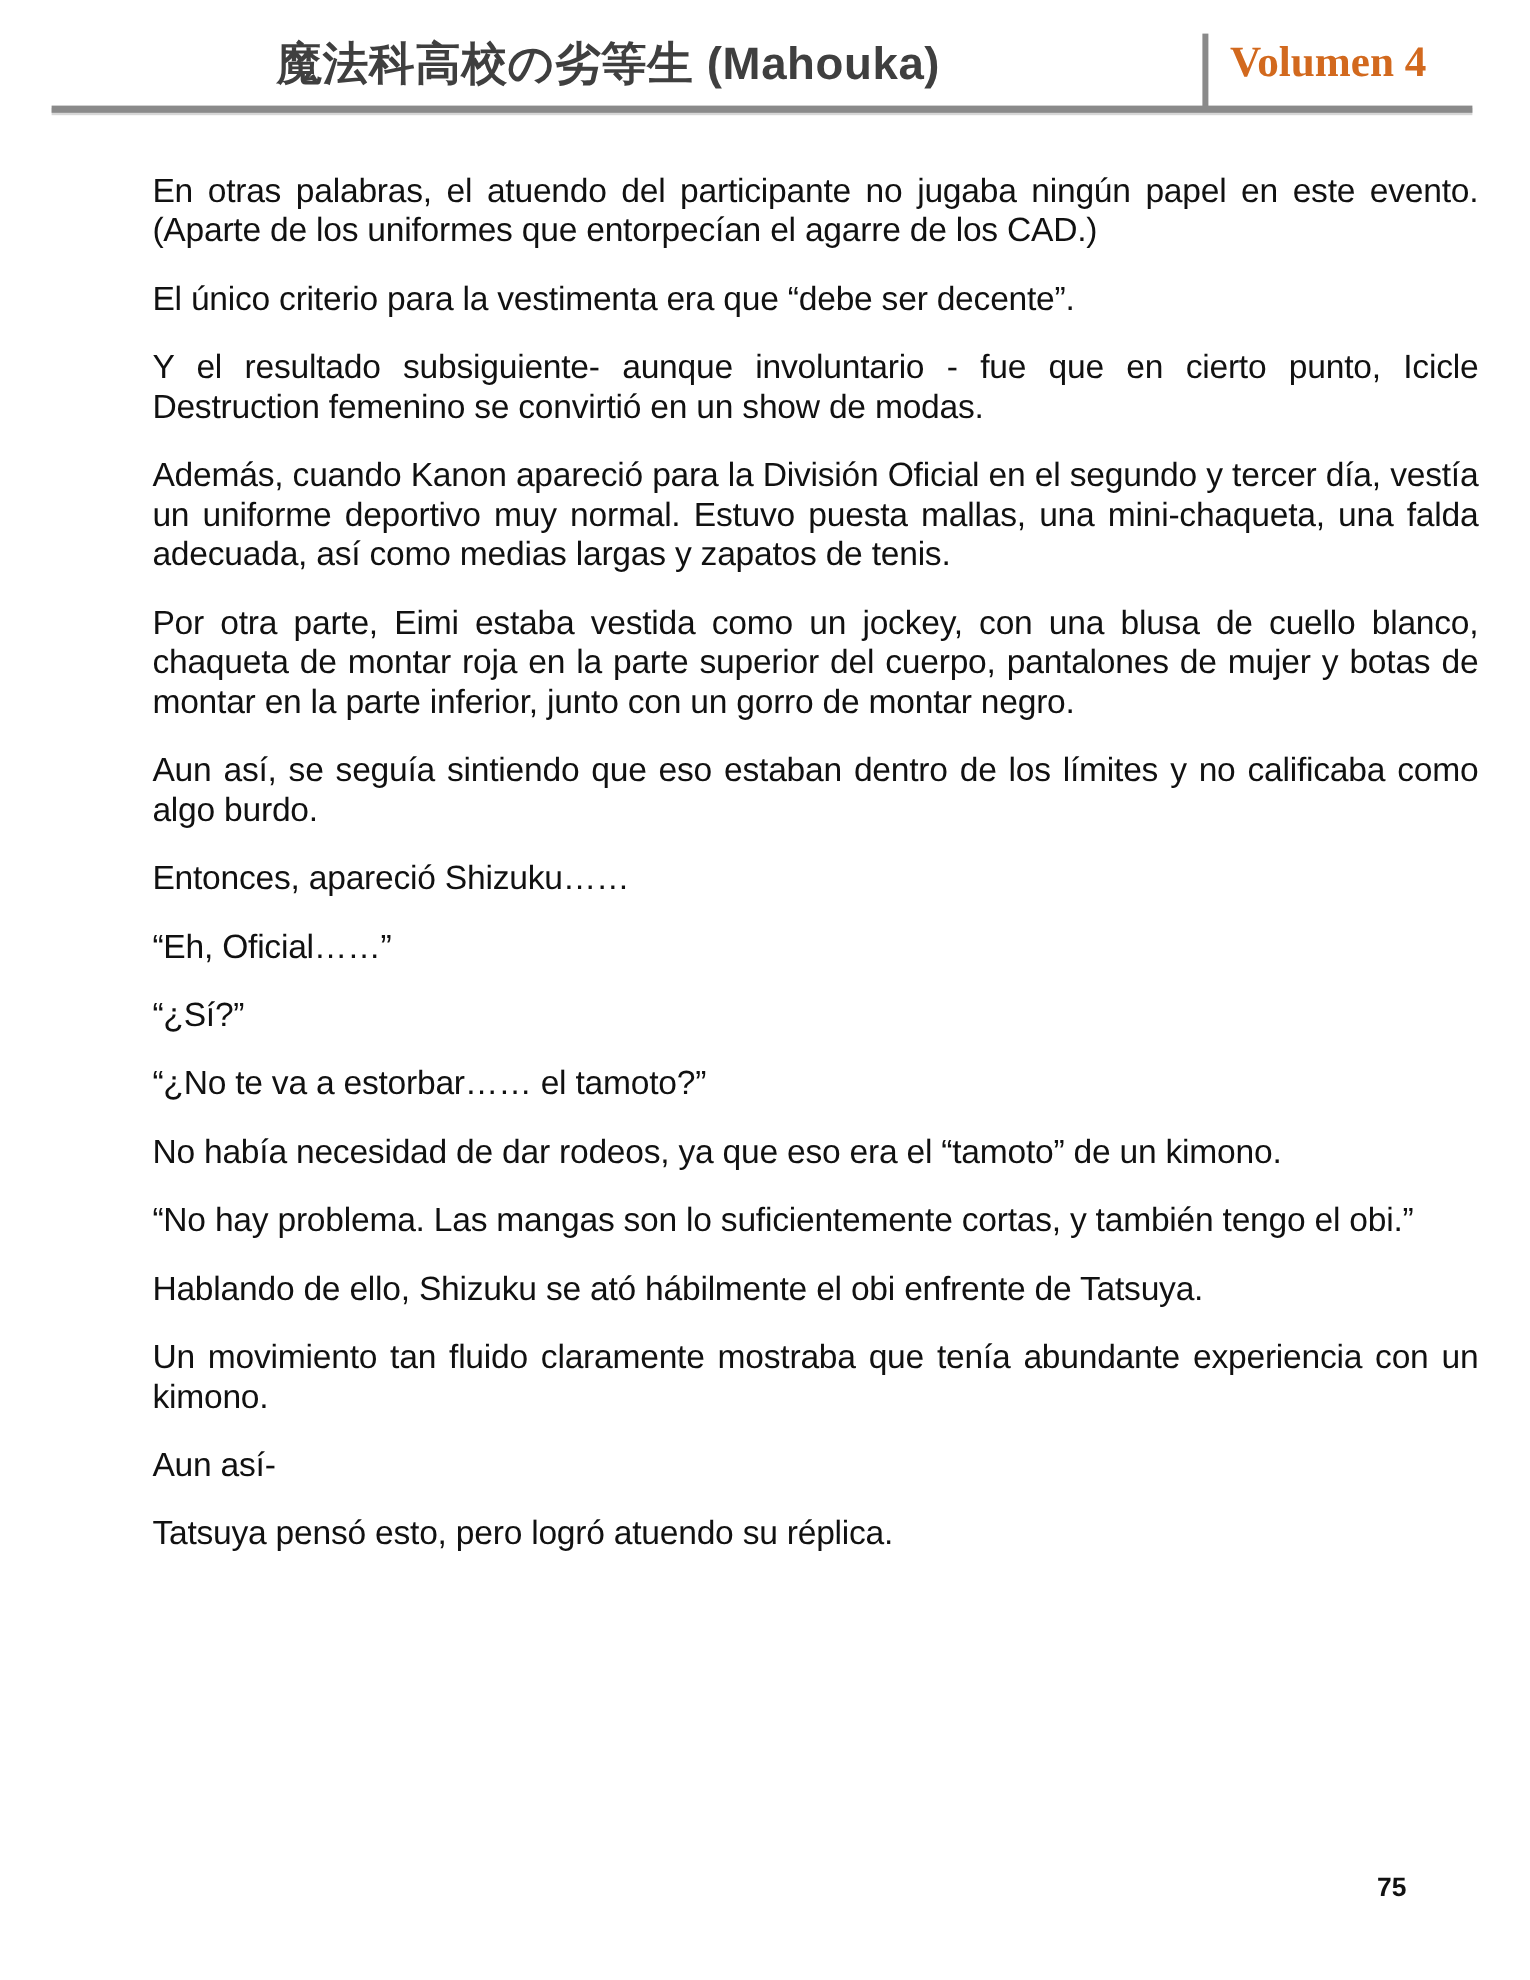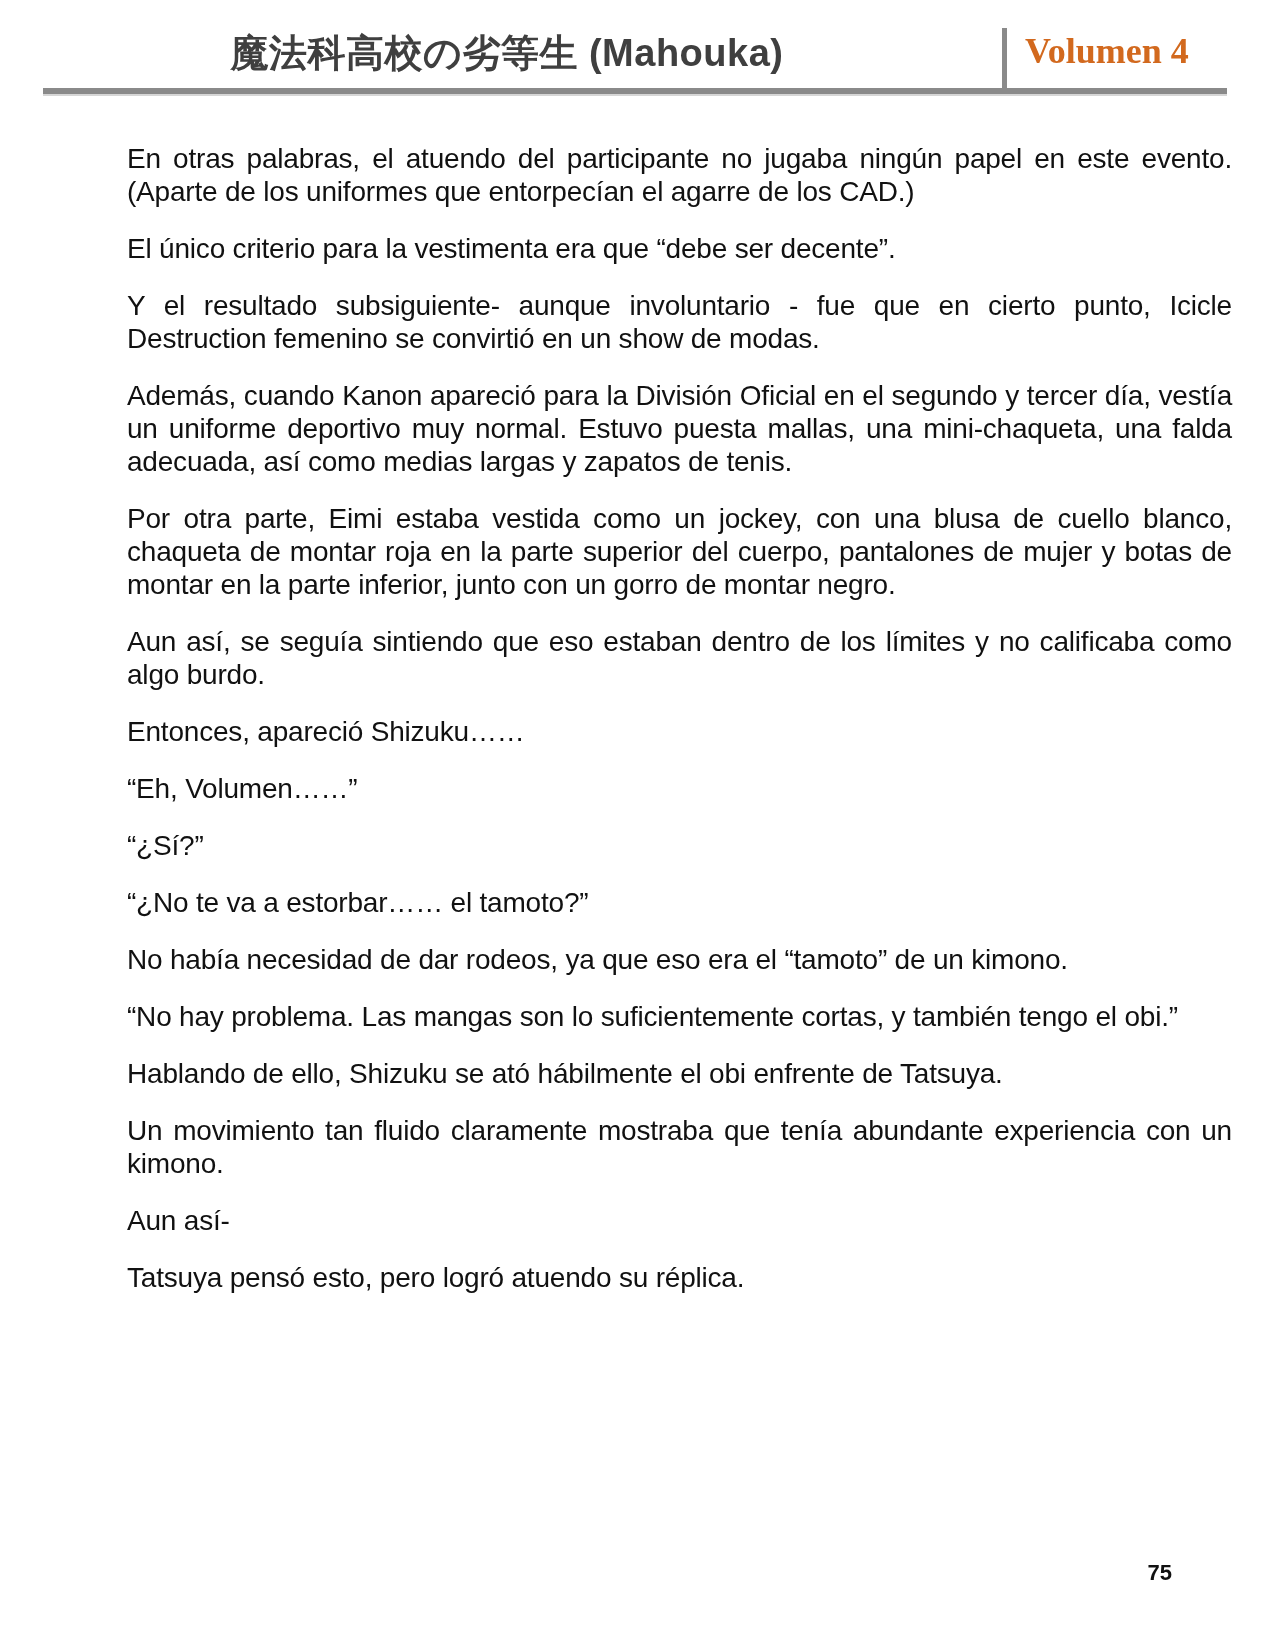--- a/index.html
+++ b/index.html
@@ -103,21 +103,21 @@
   </div>
 
   <div class="content">
     <p>En otras palabras, el atuendo del participante no jugaba ningún papel en este evento. (Aparte de los uniformes que entorpecían el agarre de los CAD.)</p>
     <p>El único criterio para la vestimenta era que “debe ser decente”.</p>
     <p>Y el resultado subsiguiente- aunque involuntario - fue que en cierto punto, Icicle Destruction femenino se convirtió en un show de modas.</p>
     <p>Además, cuando Kanon apareció para la División Oficial en el segundo y tercer día, vestía un uniforme deportivo muy normal. Estuvo puesta mallas, una mini-chaqueta, una falda adecuada, así como medias largas y zapatos de tenis.</p>
     <p>Por otra parte, Eimi estaba vestida como un jockey, con una blusa de cuello blanco, chaqueta de montar roja en la parte superior del cuerpo, pantalones de mujer y botas de montar en la parte inferior, junto con un gorro de montar negro.</p>
     <p>Aun así, se seguía sintiendo que eso estaban dentro de los límites y no calificaba como algo burdo.</p>
     <p>Entonces, apareció Shizuku……</p>
-    <p>“Eh, Volumen……”</p>
+    <p>“Eh, Oficial……”</p>
     <p>“¿Sí?”</p>
     <p>“¿No te va a estorbar…… el tamoto?”</p>
     <p>No había necesidad de dar rodeos, ya que eso era el “tamoto” de un kimono.</p>
     <p>“No hay problema. Las mangas son lo suficientemente cortas, y también tengo el obi.”</p>
     <p>Hablando de ello, Shizuku se ató hábilmente el obi enfrente de Tatsuya.</p>
     <p>Un movimiento tan fluido claramente mostraba que tenía abundante experiencia con un kimono.</p>
     <p>Aun así-</p>
     <p>Tatsuya pensó esto, pero logró atuendo su réplica.</p>
   </div>
 

